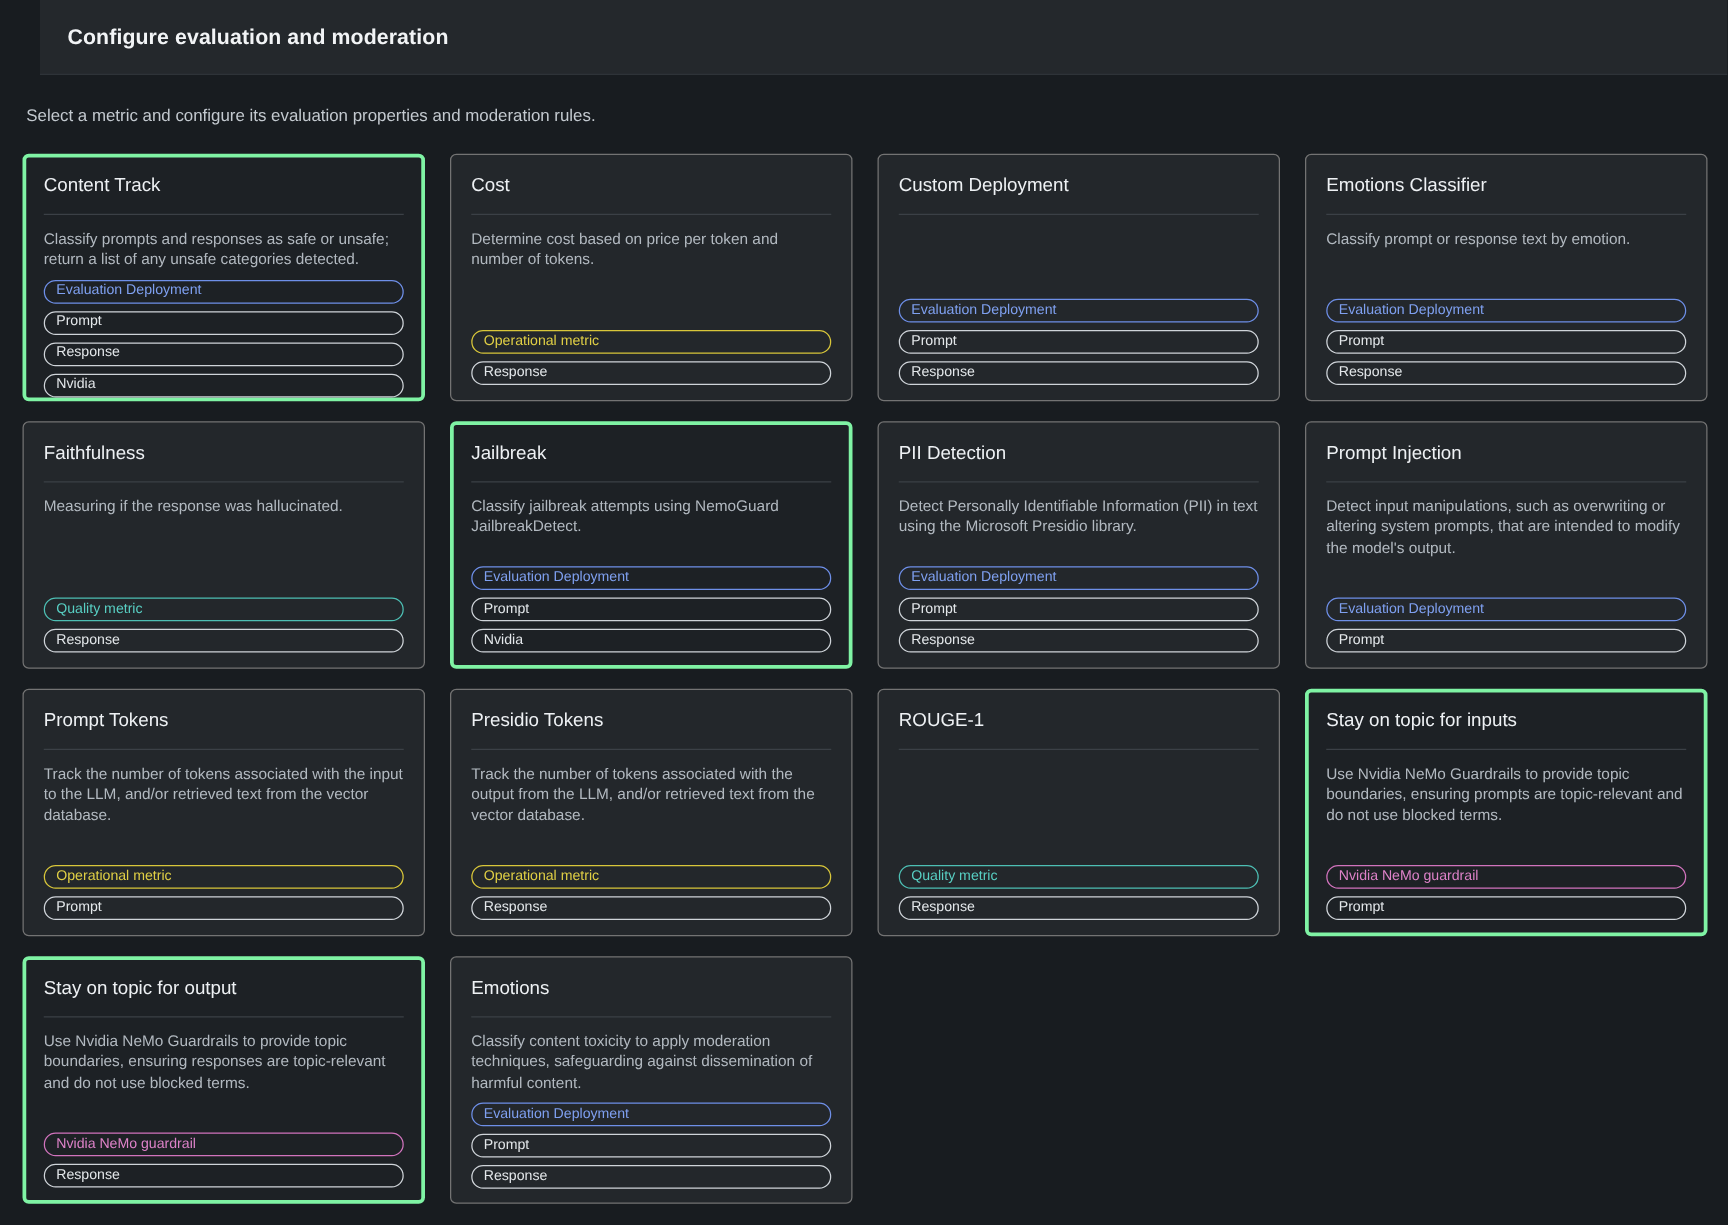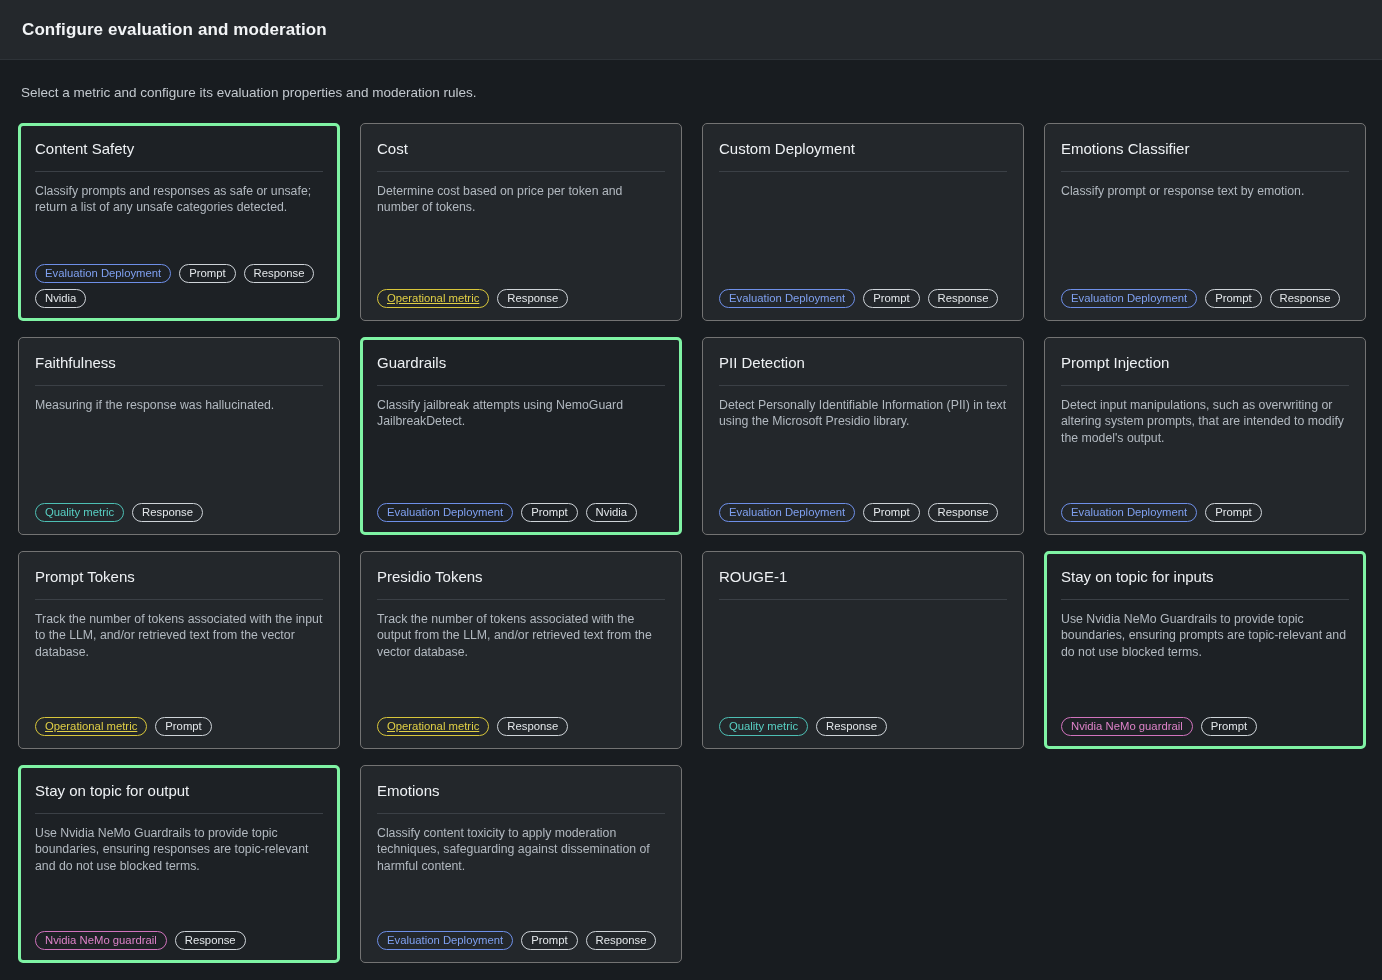--- a/index.html
+++ b/index.html
@@ -22,20 +22,21 @@
 
   
   .header {
     height: 60px;
     min-height: 60px;
     background: #24282c;
     border-bottom: 1px solid #2e3338;
     display: flex;
     align-items: center;
     padding: 0 22px;
+    margin-left: 32px;
   }
   .header-title {
     font-size: 17px;
     font-weight: bold;
     color: #f2f4f6;
     letter-spacing: 0.1px;
   }
 
   
   .body {
@@ -92,55 +93,56 @@
     line-height: 1.33;
     flex: 0 0 auto;
   }
 
   .tags {
     margin-top: auto;
     display: flex;
     flex-wrap: wrap;
     gap: 6px 8px;
     padding-top: 8px;
+    flex-direction: column;
   }
 
   .tag {
     display: inline-flex;
     align-items: center;
     height: 19px;
     padding: 0 9px;
     border-radius: 10px;
     font-size: 11.3px;
     line-height: 1;
     border: 1px solid #cfd4d9;
     color: #e3e7ea;
     white-space: nowrap;
     background: transparent;
   }
   .tag.evaluation-deployment { border-color: #6e8fe8; color: #7fa0f0; }
-  .tag.operational-metric    { border-color: #d8c63a; color: #e0cf45; text-decoration: underline; }
+  .tag.operational-metric    { border-color: #d8c63a; color: #e0cf45; }
   .tag.quality-metric        { border-color: #4dbfb4; color: #58cfc3; }
   .tag.nemo-guardrail        { border-color: #d173bd; color: #dd82c8; }
   .tag.neutral               { border-color: #cfd4d9; color: #e3e7ea; }
 </style>
 </head>
 <body>
 
 <div id="app">
 
   <div class="header">
     <div class="header-title">Configure evaluation and moderation</div>
   </div>
 
   <div class="body">
     <div class="subtitle">Select a metric and configure its evaluation properties and moderation rules.</div>
     <div class="grid">
         <div class="card selected">
-          <div class="card-title">Content Safety</div>
+          <div class="card-title">Content Track</div>
           <div class="card-desc">Classify prompts and responses as safe or unsafe; return a list of any unsafe categories detected.</div>
           <div class="tags">
             <span class="tag evaluation-deployment">Evaluation Deployment</span>
             <span class="tag neutral">Prompt</span>
             <span class="tag neutral">Response</span>
             <span class="tag neutral">Nvidia</span>
           </div>
         </div>
         <div class="card">
           <div class="card-title">Cost</div>
@@ -169,21 +171,21 @@
         </div>
         <div class="card">
           <div class="card-title">Faithfulness</div>
           <div class="card-desc">Measuring if the response was hallucinated.</div>
           <div class="tags">
             <span class="tag quality-metric">Quality metric</span>
             <span class="tag neutral">Response</span>
           </div>
         </div>
         <div class="card selected">
-          <div class="card-title">Guardrails</div>
+          <div class="card-title">Jailbreak</div>
           <div class="card-desc">Classify jailbreak attempts using NemoGuard JailbreakDetect.</div>
           <div class="tags">
             <span class="tag evaluation-deployment">Evaluation Deployment</span>
             <span class="tag neutral">Prompt</span>
             <span class="tag neutral">Nvidia</span>
           </div>
         </div>
         <div class="card">
           <div class="card-title">PII Detection</div>
           <div class="card-desc">Detect Personally Identifiable Information (PII) in text using the Microsoft Presidio library.</div>

